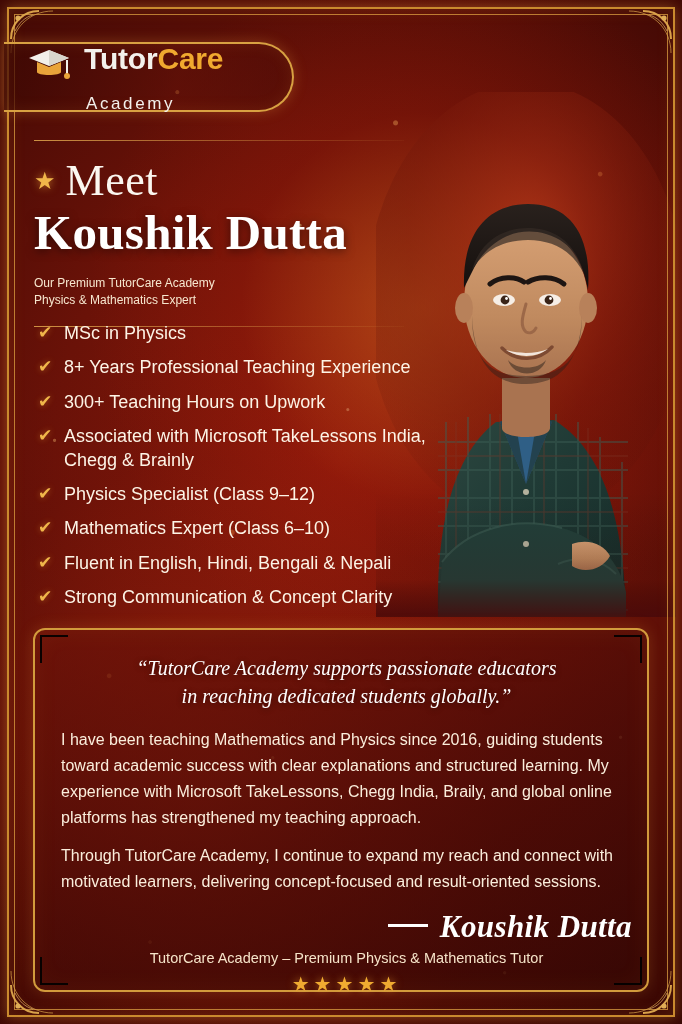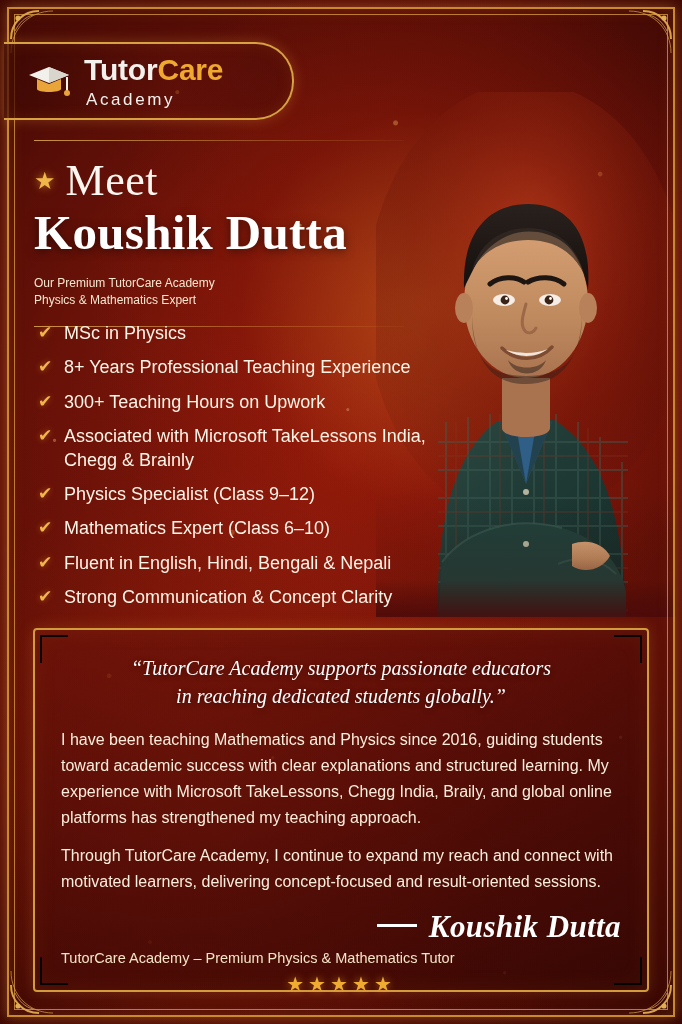--- a/index.html
+++ b/index.html
@@ -75,41 +75,41 @@
   .corner.tr { top: 9px; right: 9px; transform: scaleX(-1); }
   .corner.bl { bottom: 9px; left: 9px; transform: scaleY(-1); }
   .corner.br { bottom: 9px; right: 9px; transform: scale(-1,-1); }
 
   
   .logo-wrap {
     position: absolute;
     top: 42px;
     left: 4px;
     width: 290px;
-    height: 78px;
+    height: 70px;
     border: 2px solid #d8a142;
     border-left: none;
     border-radius: 0 38px 38px 0;
     background: linear-gradient(100deg, rgba(60,8,4,0.75) 0%, rgba(95,16,8,0.55) 60%, rgba(70,10,6,0.5) 100%);
     box-shadow: 0 0 14px rgba(255,175,70,0.25), inset 0 0 16px rgba(255,160,60,0.1);
     display: flex;
-    align-items: center;
+    align-items: flex-start;
     padding-left: 22px;
     box-sizing: border-box;
   }
   .logo-cap { width: 46px; height: 40px; margin-right: 12px; flex: none; }
   .logo-text { line-height: 1; }
   .logo-line1 { font-size: 30px; font-weight: 700; letter-spacing: -0.2px; }
   .logo-line1 .t { color: #f3f1ec; }
   .logo-line1 .c { color: #f0a92f; }
   .logo-line2 {
     font-size: 17px;
     color: #f3f1ec;
     letter-spacing: 2.6px;
-    margin-top: 6px;
+    margin-top: 21px;
     padding-left: 2px;
   }
 
   
   .portrait {
     position: absolute;
     right: 6px;
     top: 92px;
     width: 300px;
     height: 525px;
@@ -184,24 +184,24 @@
   }
 
   
   .panel {
     position: absolute;
     left: 33px;
     right: 33px;
     top: 628px;
     bottom: 32px;
     border: 2px solid #d29b3c;
-    border-radius: 4px;
+    border-radius: 12px;
     background: linear-gradient(160deg, rgba(108,18,9,0.62) 0%, rgba(72,10,6,0.70) 55%, rgba(52,7,4,0.72) 100%);
     box-shadow: 0 0 16px rgba(255,170,60,0.18), inset 0 0 26px rgba(255,150,50,0.07);
-    padding: 22px 26px 14px 26px;
+    padding: 22px 15px 14px 26px;
     box-sizing: border-box;
   }
   .panel-corner {
     position: absolute;
     width: 26px;
     height: 26px;
     border-color: #e6b458;
     opacity: 0.9;
   }
   .pc-tl { top: 5px; left: 5px; border-top: 2px solid; border-left: 2px solid; }
@@ -242,21 +242,21 @@
     width: 40px;
     height: 3px;
     background: #ffffff;
     vertical-align: 10px;
     margin-right: 12px;
   }
   .sig-role {
     margin-top: 5px;
     font-size: 14.5px;
     color: #f6e4c9;
-    text-align: left;
+    text-align: center;
   }
   .stars {
     margin-top: 6px;
     text-align: center;
     color: #f0ab31;
     font-size: 20px;
     letter-spacing: 4px;
     text-shadow: 0 0 8px rgba(255,170,50,0.5);
   }
 </style>

